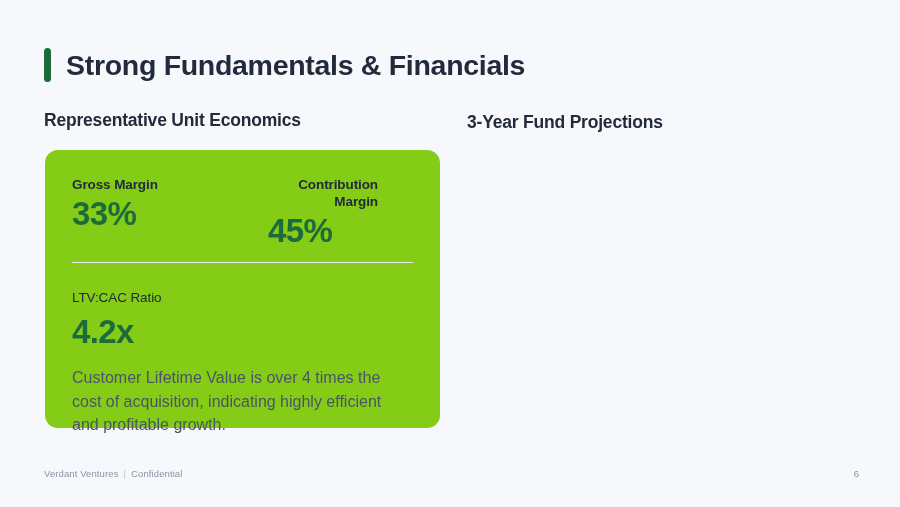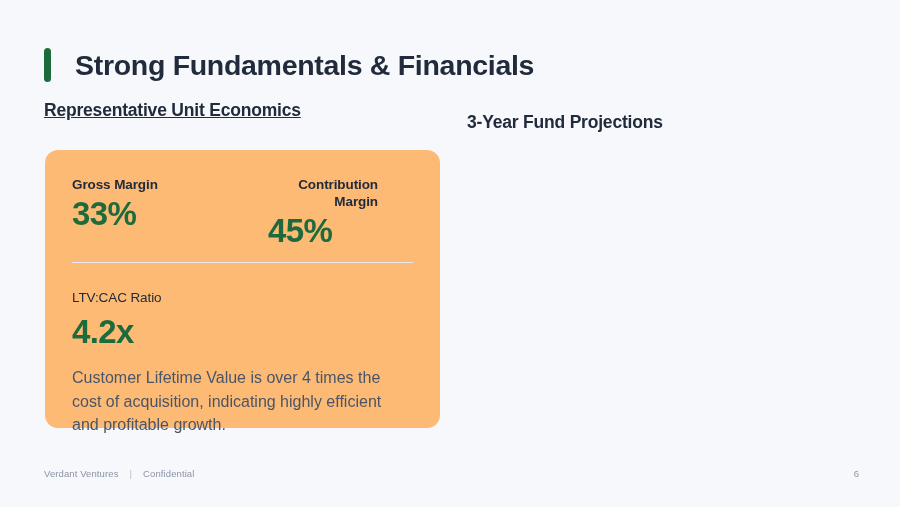--- a/index.html
+++ b/index.html
@@ -33,50 +33,50 @@
     height: 42px;
   }
   .title-accent {
     width: 7px;
     height: 34px;
     background: #1d6b3c;
     border-radius: 4px;
     flex: 0 0 auto;
   }
   .title-text {
-    margin-left: 24px;
+    margin-left: 15px;
     font-size: 28.5px;
     font-weight: bold;
     color: #222b3c;
     letter-spacing: -0.3px;
     white-space: nowrap;
     line-height: 1;
   }
 
   
   .section-head {
     position: absolute;
     font-size: 17.5px;
     font-weight: bold;
     color: #222b3c;
     letter-spacing: -0.2px;
     white-space: nowrap;
     line-height: 1;
   }
-  .section-head.left  { left: 44px;  top: 102px; text-decoration: underline; }
+  .section-head.left  { left: 44px;  top: 112px; }
   .section-head.right { left: 467px; top: 114px; }
 
   
   .metrics-card {
     position: absolute;
     left: 45px;
     top: 150px;
     width: 395px;
     height: 278px;
-    background: #fdba74;
+    background: #84cc16;
     border-radius: 13px;
     box-sizing: border-box;
   }
 
   .metric-grid {
     position: absolute;
     left: 27px;
     top: 27px;
     width: 341px;
     display: flex;
@@ -154,21 +154,21 @@
   .footer-left {
     position: absolute;
     left: 44px;
     top: 468px;
     font-size: 9.5px;
     color: #8a93a6;
     letter-spacing: 0.1px;
     white-space: nowrap;
     display: flex;
     align-items: flex-end;
-    gap: 11px;
+    gap: 5px;
   }
   .footer-sep { color: #b9c0cd; }
   .footer-page {
     position: absolute;
     right: 41px;
     top: 468px;
     font-size: 9.5px;
     color: #8a93a6;
     text-align: right;
   }

